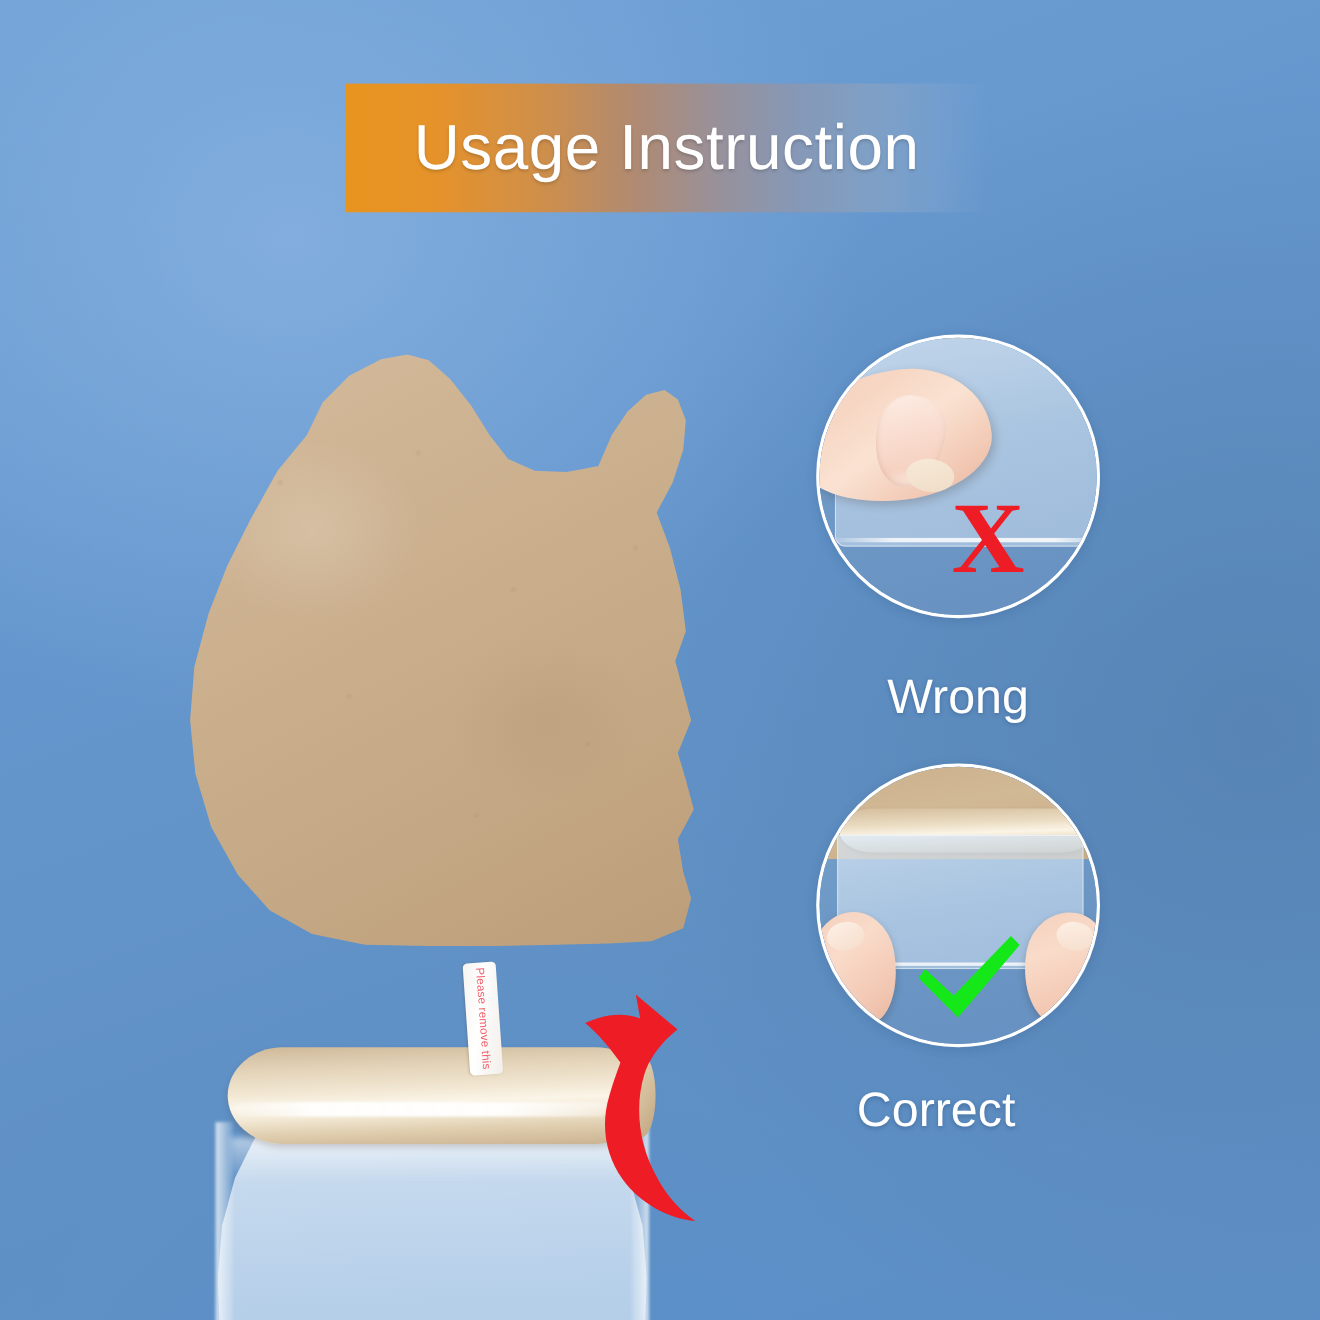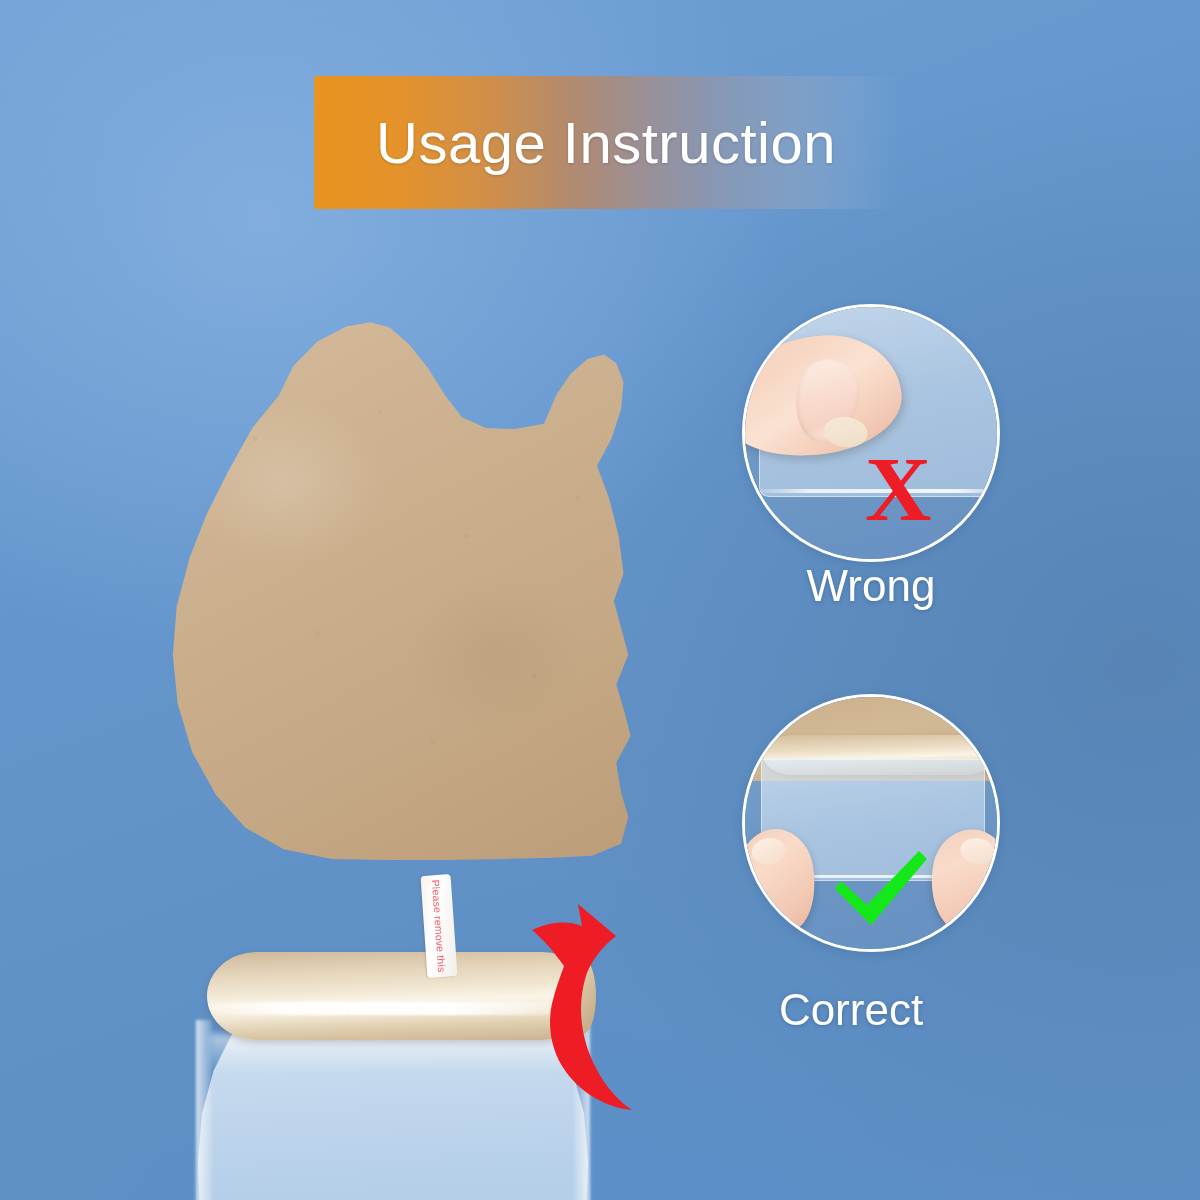--- a/index.html
+++ b/index.html
@@ -17,21 +17,21 @@
     position:absolute; inset:0;
     background:
       radial-gradient(ellipse 70% 60% at 22% 18%, rgba(134,176,224,0.85) 0%, rgba(134,176,224,0) 62%),
       radial-gradient(ellipse 80% 75% at 95% 55%, rgba(84,128,176,0.75) 0%, rgba(84,128,176,0) 65%),
       radial-gradient(ellipse 90% 60% at 40% 105%, rgba(88,144,203,0.55) 0%, rgba(88,144,203,0) 60%),
       linear-gradient(160deg, #6fa1d6 0%, #6496cd 38%, #6090c4 70%, #5d8fc6 100%);
   }
 
   
   #banner {
-    position:absolute; left:314px; top:76px; width:584px; height:133px;
+    position:absolute; left:314px; top:76px; width:584px; height:117px;
     background:linear-gradient(90deg,
        #e8941f 0%, #e5922a 14%, #d08f49 30%, #b08a72 45%,
        #98919b 58%, #8698b6 70%, #7fa0c6 82%, rgba(127,163,206,0.45) 93%,
        rgba(127,163,206,0) 100%);
     display:flex; align-items:center; justify-content:center;
   }
   #banner-title {
     color:#ffffff;
     font-size:58px;
     font-weight:400;
@@ -264,21 +264,21 @@
     position:absolute; left:86px; top:152px; width:100px; height:78px;
     z-index:3;
   }
 
   
   .inset-label {
     position:absolute; width:258px; text-align:center;
     color:#ffffff; font-size:44px; font-weight:400; line-height:1;
     text-shadow:0 1px 4px rgba(30,60,100,0.35);
   }
-  #label-wrong   { left:742px; top:564px; }
+  #label-wrong   { left:742px; top:612px; }
   #label-correct { left:722px; top:988px; }
 </style>
 </head>
 <body>
 
 <div id="bg"></div>
 
 <div id="banner">
   <div id="banner-title">Usage Instruction</div>
 </div>

